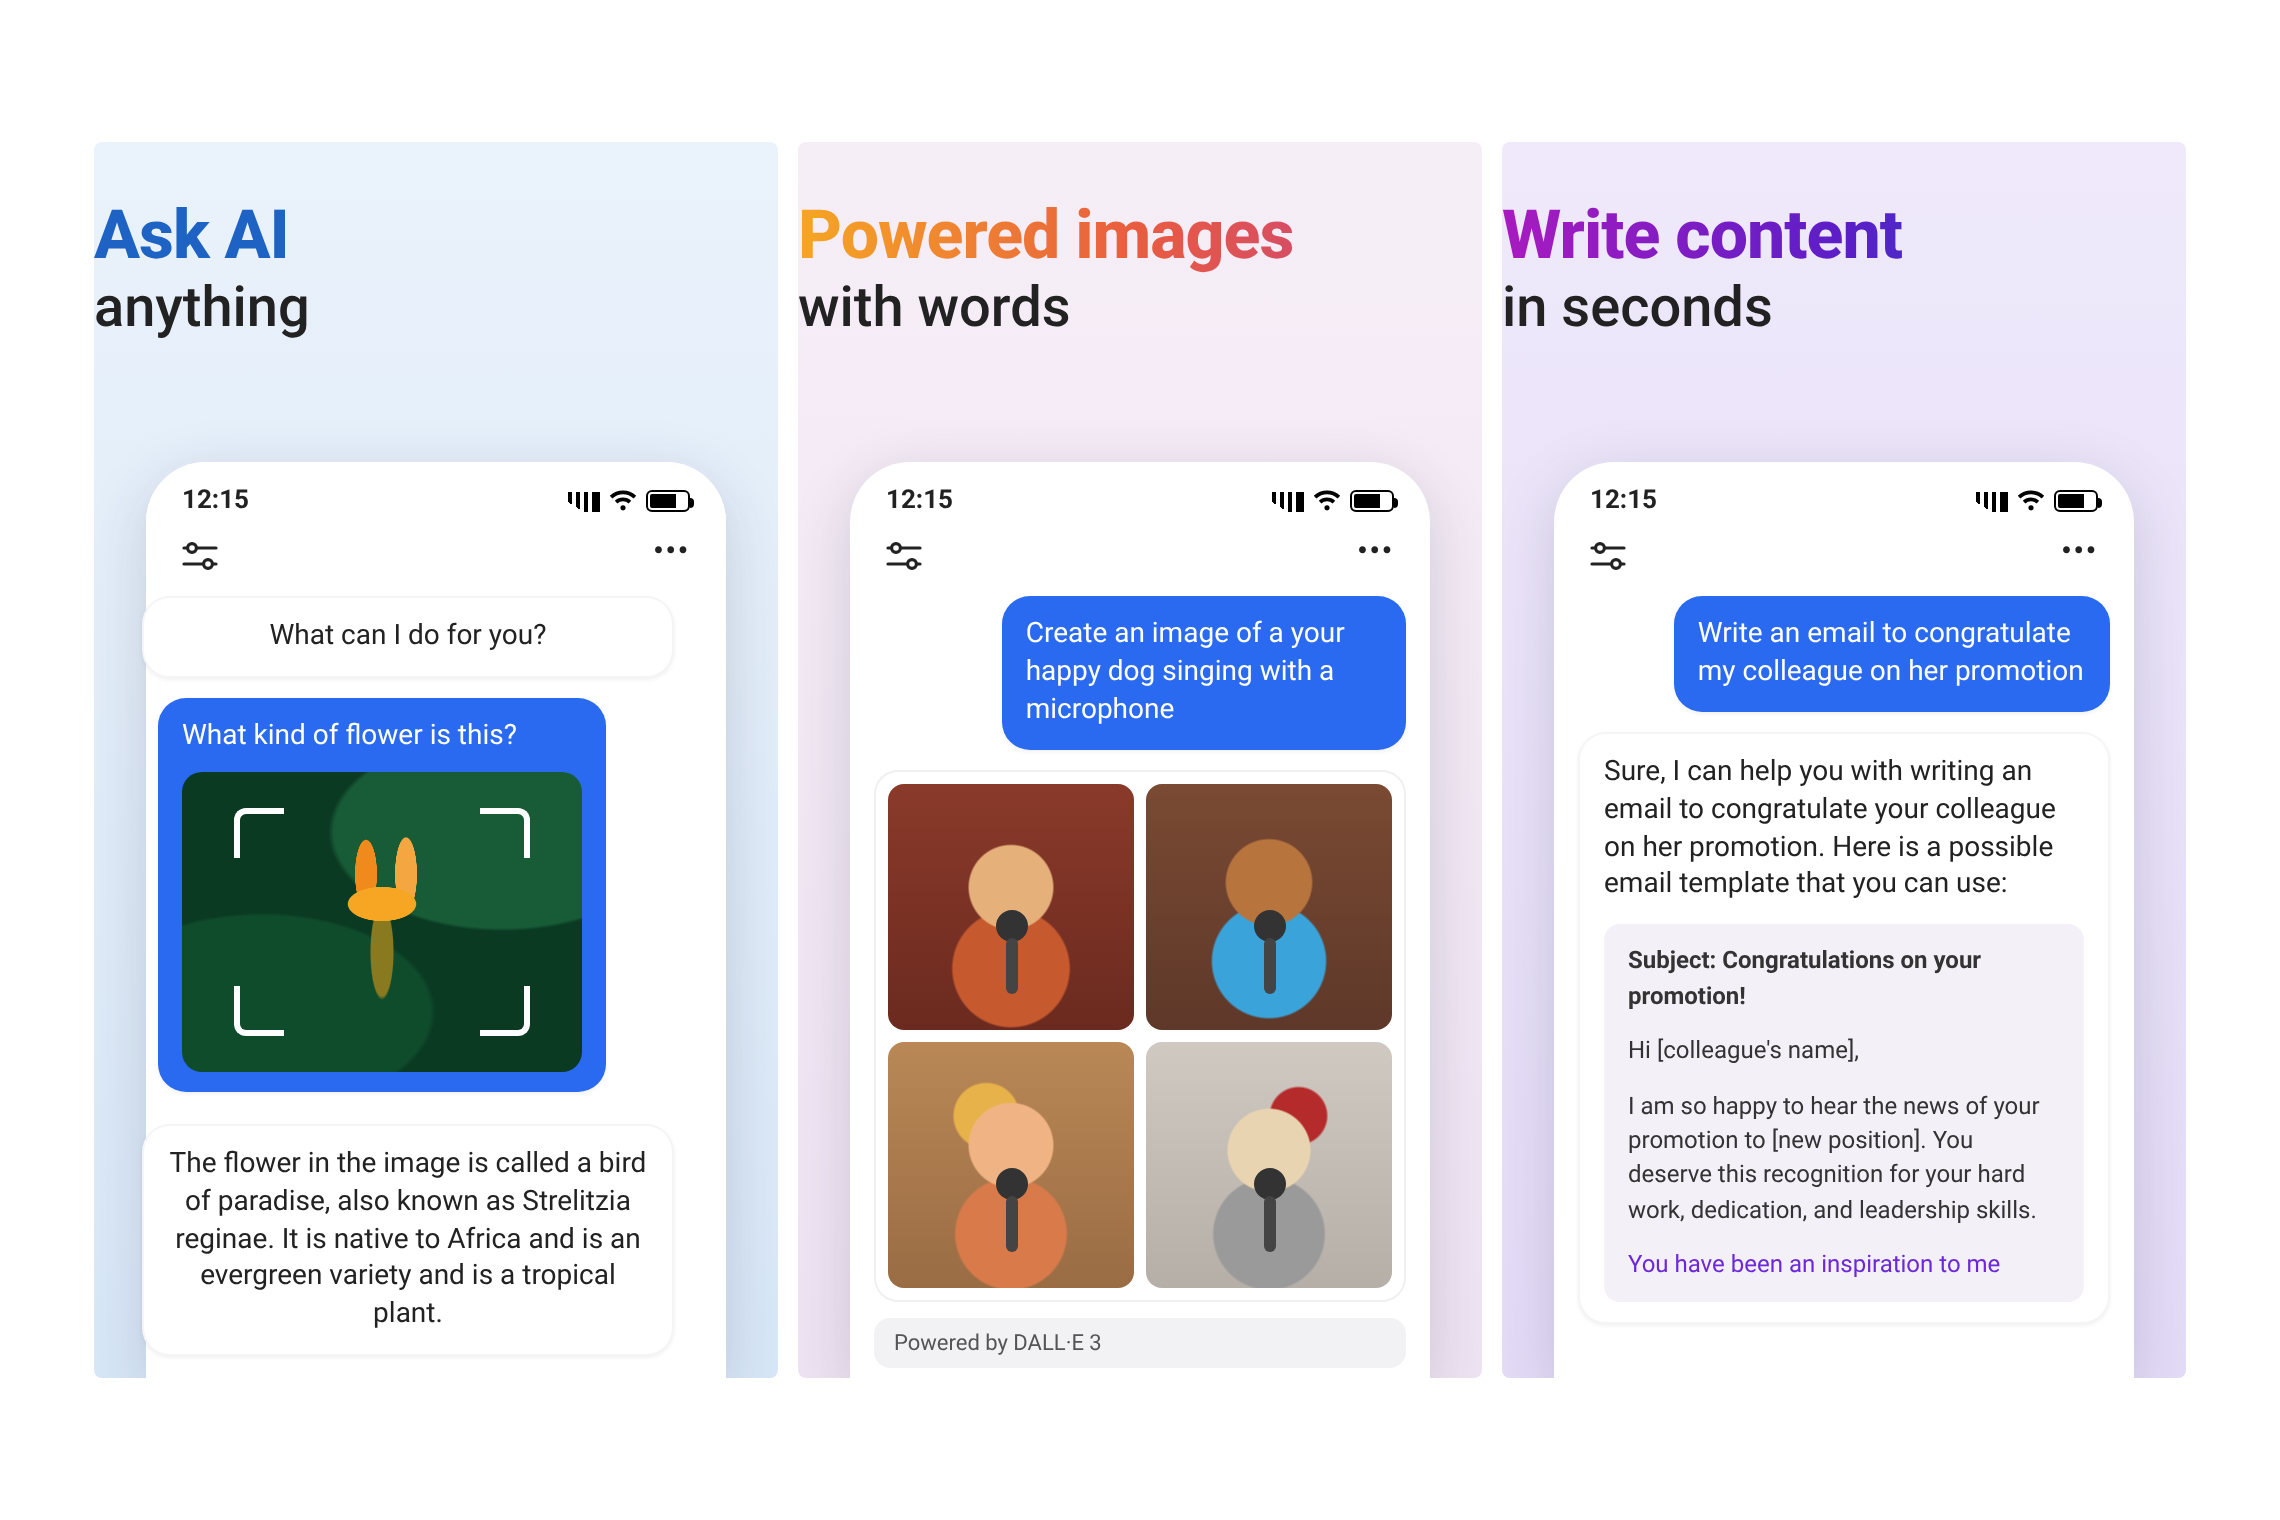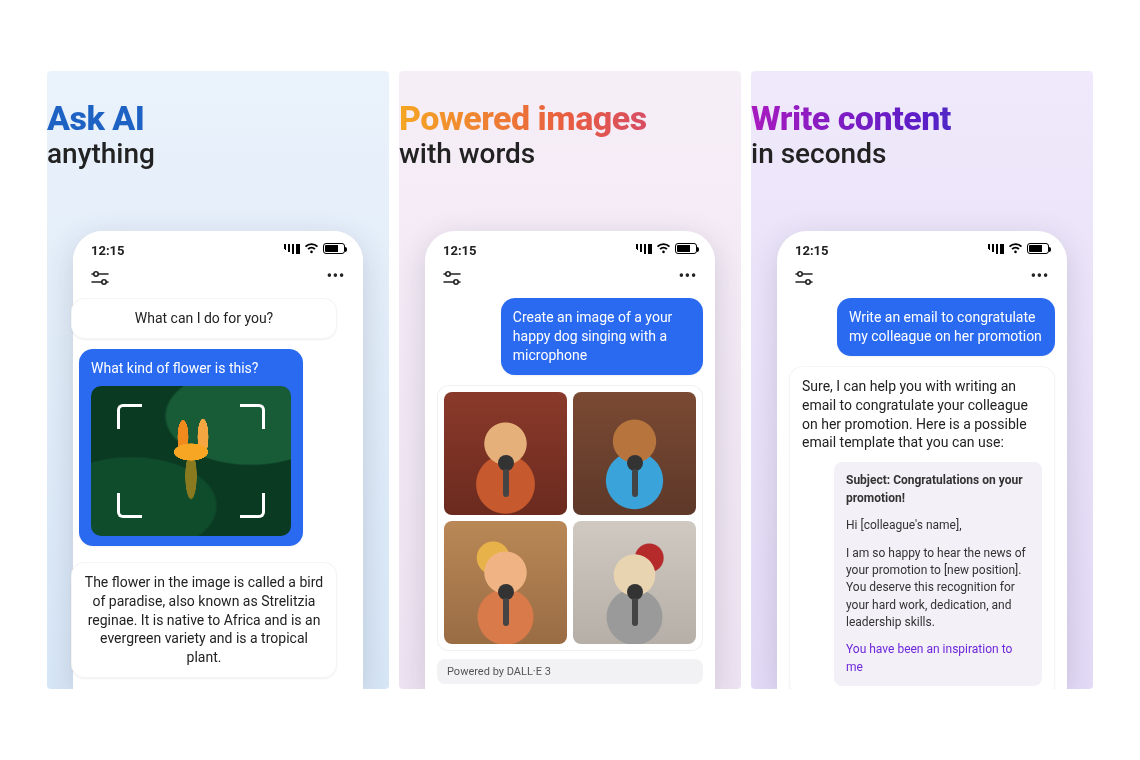--- a/index.html
+++ b/index.html
@@ -70,21 +70,21 @@
     border-radius: 30px 30px 0 0;
     box-shadow: 0 8px 30px rgba(50,50,80,.18);
     top: 160px;
     bottom: 0;
     overflow: hidden;
   }
 
   .status-bar {
     display: flex;
     justify-content: space-between;
-    align-items: flex-start;
+    align-items: center;
     padding: 12px 18px 6px;
     font-weight: 700;
     font-size: 13px;
   }
   .status-right { display:flex; gap:4px; align-items:center; }
   .signal, .wifi, .battery { display:inline-block; }
   .signal { width:16px; height:10px; background:
     linear-gradient(to right,
       #000 0 2px, transparent 2px 4px,
       #000 4px 6px, transparent 6px 8px,
@@ -362,21 +362,21 @@
               <circle cx="5" cy="3" r="2.2" fill="#fff" stroke="#222" stroke-width="1.6"></circle>
               <circle cx="13" cy="11" r="2.2" fill="#fff" stroke="#222" stroke-width="1.6"></circle>
             </svg>
         </span>
         <span class="more">•••</span>
       </div>
       <div class="chat">
         <div class="bubble user" style="max-width:82%;margin-left:24px;">Write an email to congratulate my colleague on her promotion</div>
         <div class="bubble bot" style="max-width:100%; align-self:stretch;">
           <div>Sure, I can help you with writing an email to congratulate your colleague on her promotion. Here is a possible email template that you can use:</div>
-          <div class="email-card" style="margin-top:10px;margin-left:32px;">
+          <div class="email-card" style="margin-top:10px;">
             <div class="subj">Subject: Congratulations on your promotion!</div>
             <div>Hi [colleague's name],</div>
             <div style="margin-top:10px;">I am so happy to hear the news of your promotion to [new position]. You deserve this recognition for your hard work, dedication, and leadership skills.</div>
             <div class="email-fade" style="margin-top:10px;">You have been an inspiration to me</div>
           </div>
         </div>
       </div>
     </div>
   </div>
 

